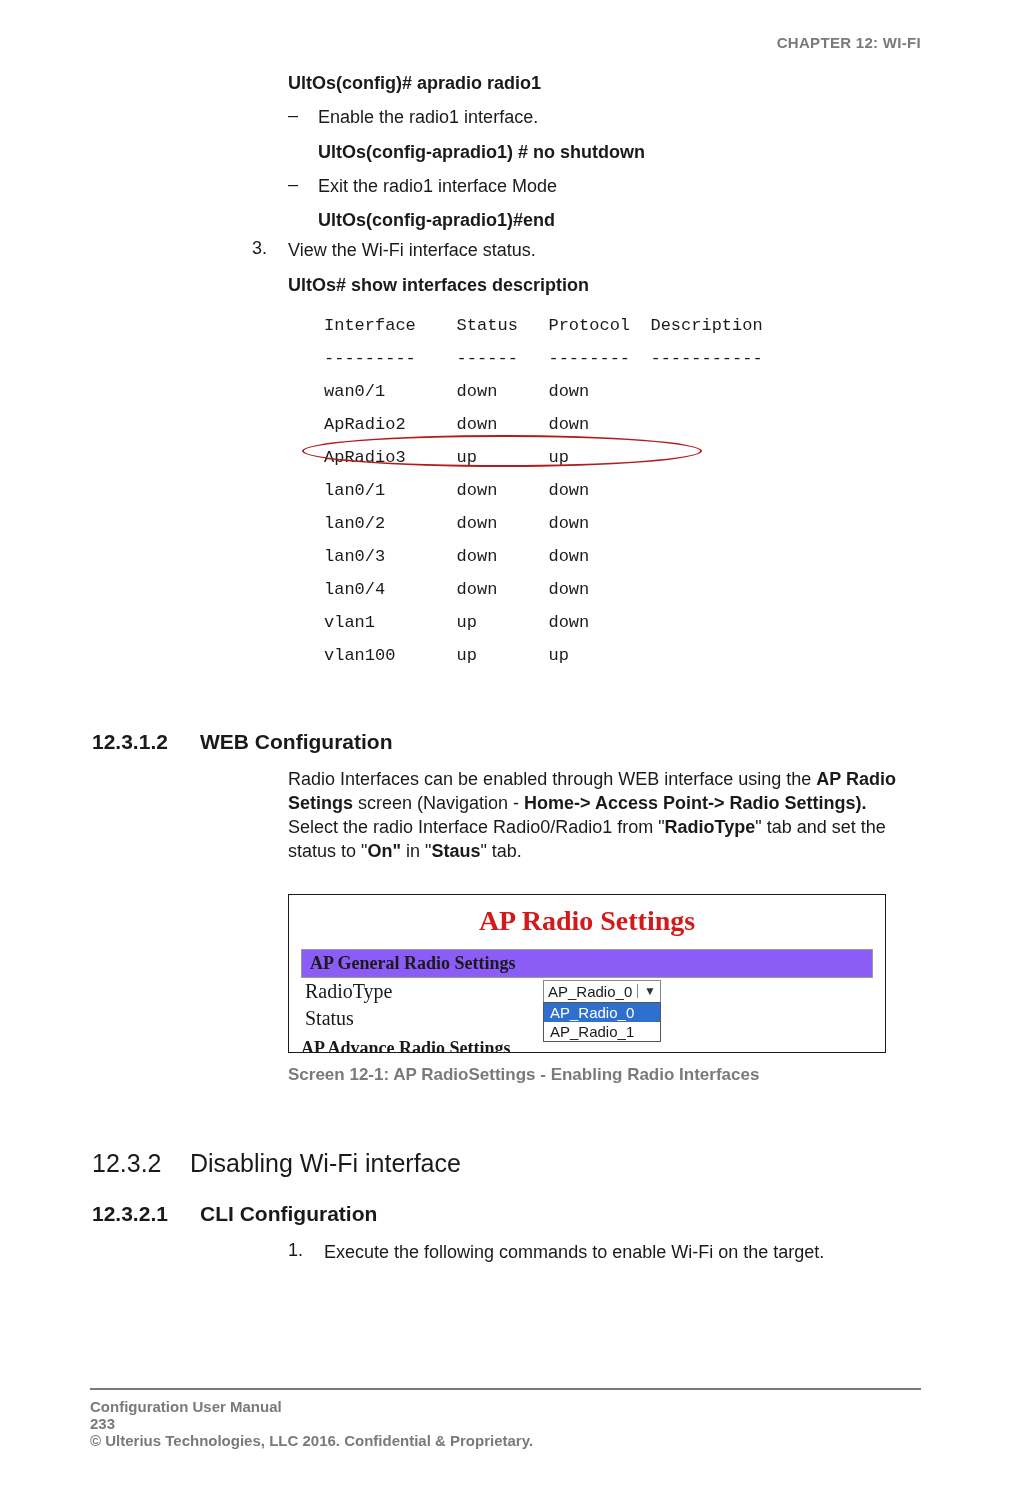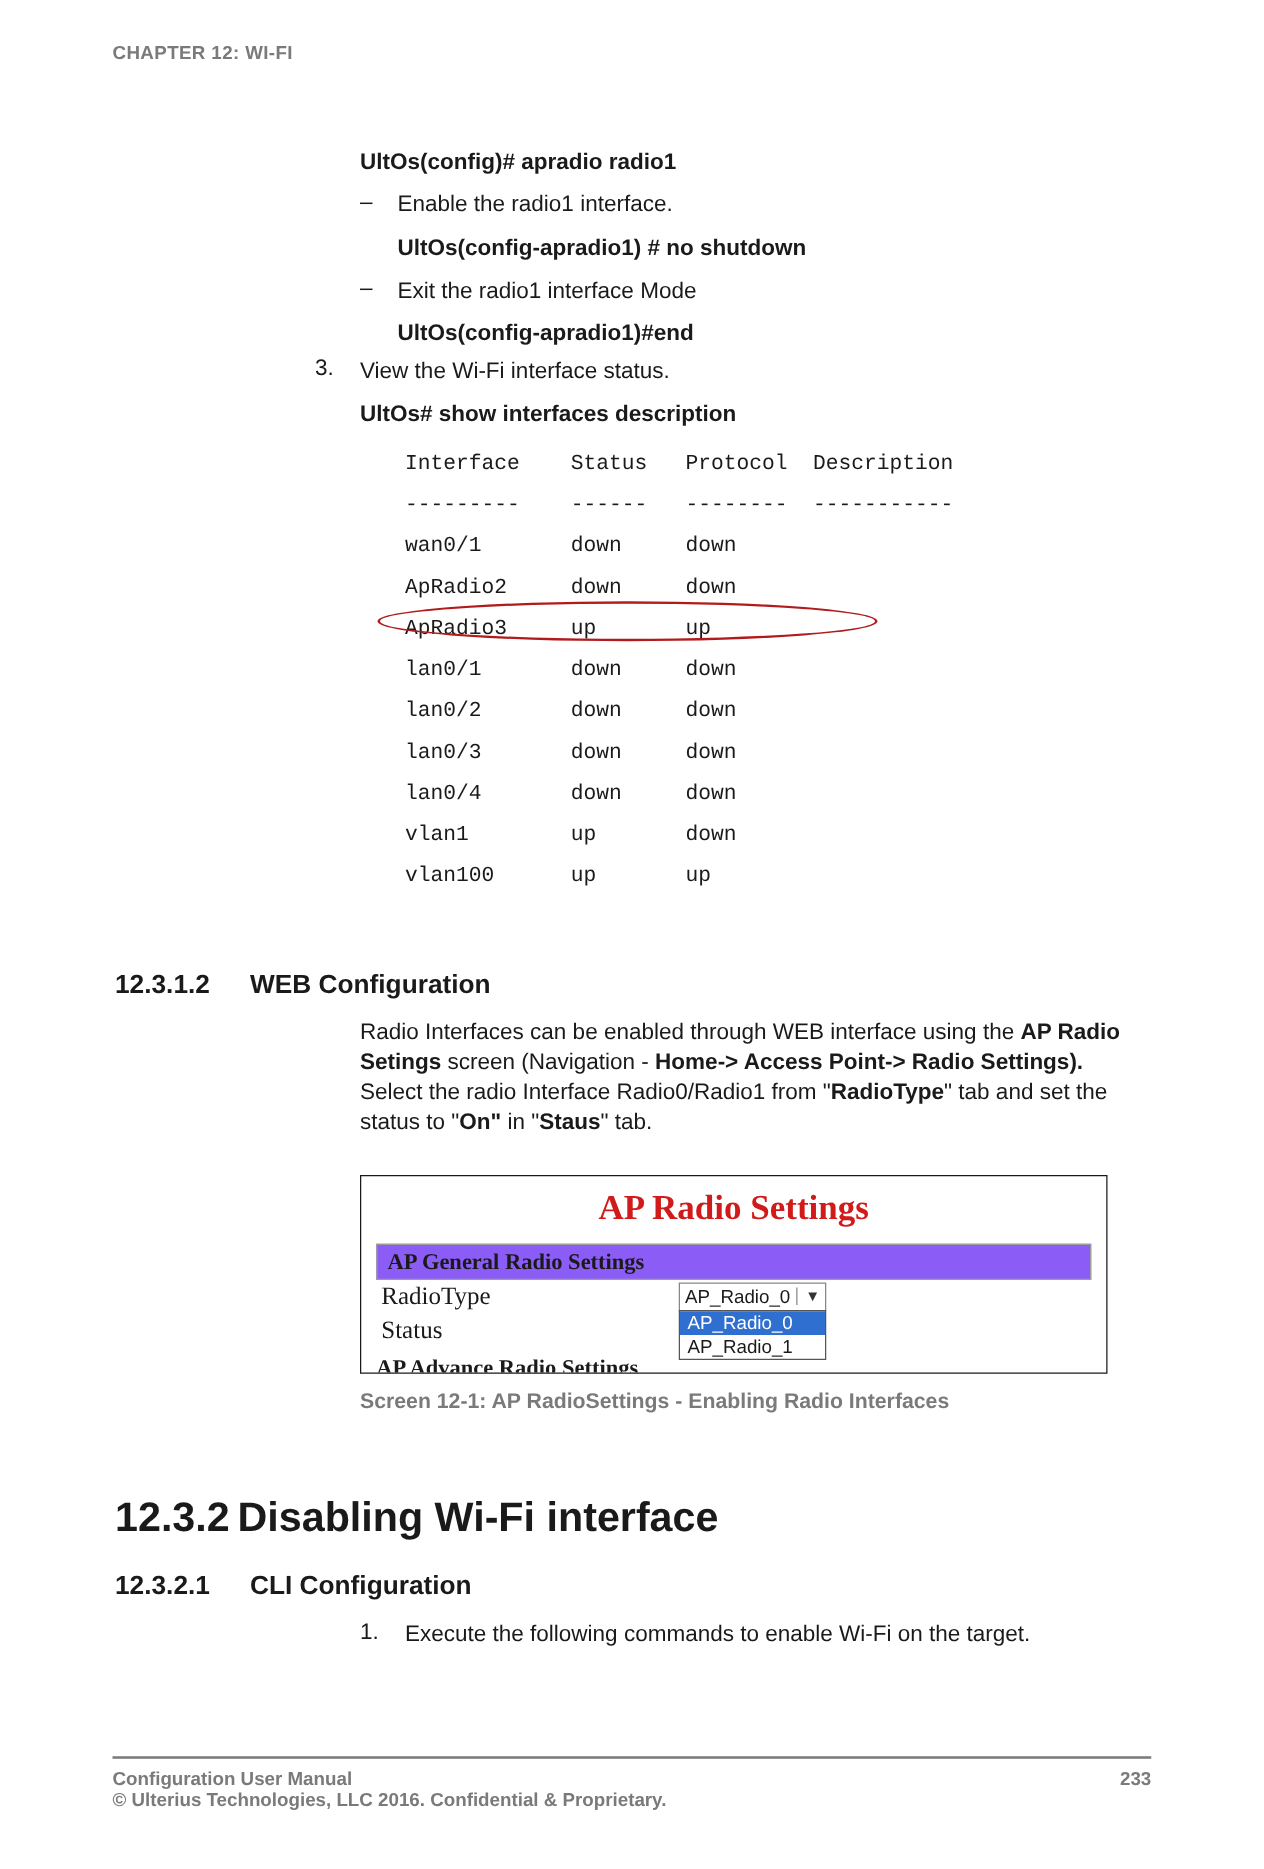--- a/index.html
+++ b/index.html
@@ -9,25 +9,26 @@
     color: #1a1a1a;
     background: #fff;
     position: relative;
   }
   .page {
     position: absolute;
     top: 0; left: 0; right: 0; bottom: 0;
     padding: 34px 90px 0 90px;
   }
   .header-right {
+    text-align: right;
     font-size: 15px;
     font-weight: bold;
     color: #7a7a7a;
     letter-spacing: 0.3px;
-    margin-bottom: 66px;
+    margin-bottom: 20px;
   }
   .indent-block { margin-left: 198px; }
   .cmd-bold { font-weight: bold; font-size: 18px; line-height: 1.35; }
   .body-text { font-size: 18px; line-height: 1.35; }
   .dash-row, .num-row { display: flex; align-items: flex-start; }
   .dash-bullet {
     width: 30px; flex: 0 0 30px;
     font-size: 18px;
     color: #1a1a1a;
   }
@@ -148,22 +149,22 @@
   }
   .caption {
     margin-left: 198px;
     margin-top: 12px;
     font-size: 17px;
     font-weight: bold;
     color: #7a7a7a;
   }
 
   .h2 {
-    font-size: 33px;
-    font-weight: bold;
+    font-size: 25px;
+    font-weight: normal;
     margin-top: 64px;
     margin-left: 2px;
   }
   .h2 .num { display: inline-block; width: 98px; }
 
   .footer {
     position: absolute;
     left: 90px; right: 90px;
     bottom: 46px;
   }
@@ -171,20 +172,21 @@
     border: none;
     border-top: 2px solid #7a7a7a;
     margin-bottom: 8px;
   }
   .footer-row {
     display: flex;
     justify-content: space-between;
     font-size: 15px;
     font-weight: bold;
     color: #7a7a7a;
+    flex-direction: column;
   }
   .footer-sub {
     font-size: 15px;
     font-weight: bold;
     color: #7a7a7a;
     margin-top: 0;
   }
 </style>
 </head>
 <body>

